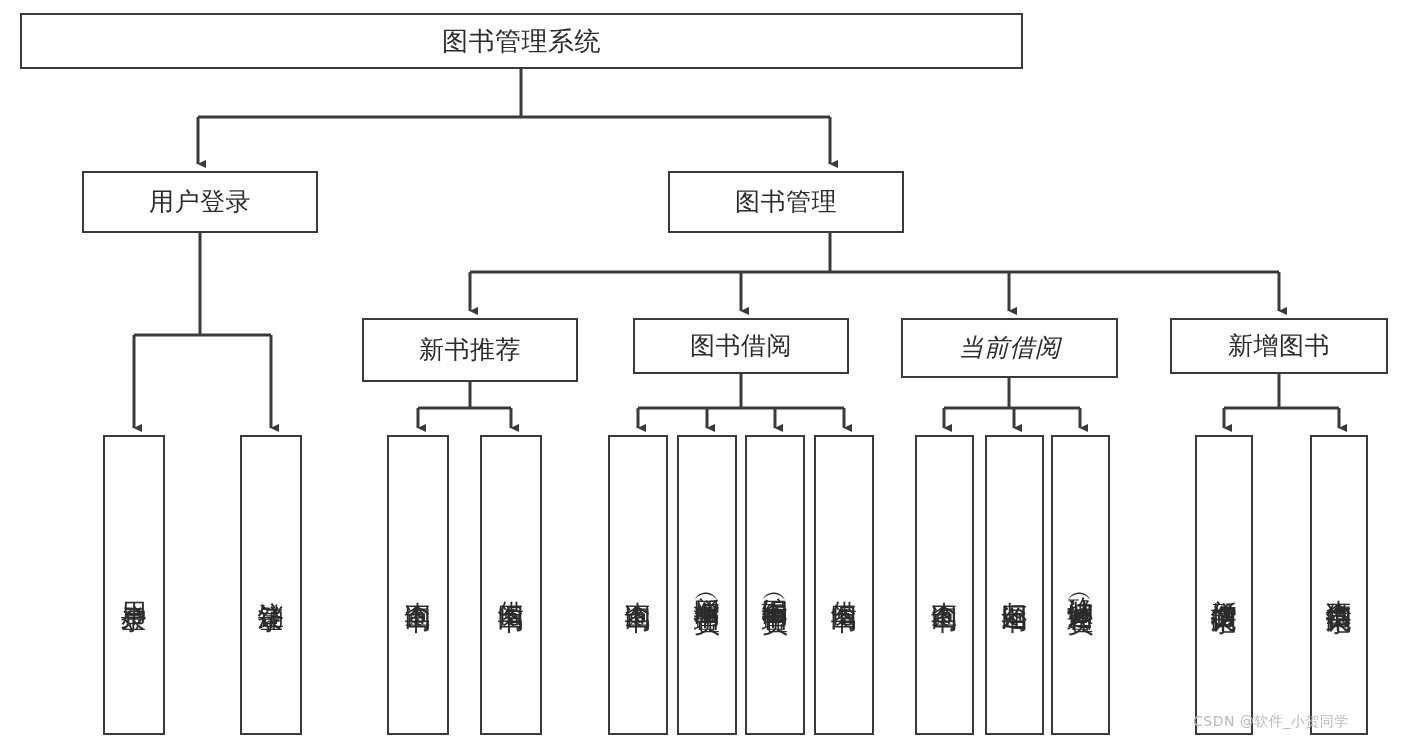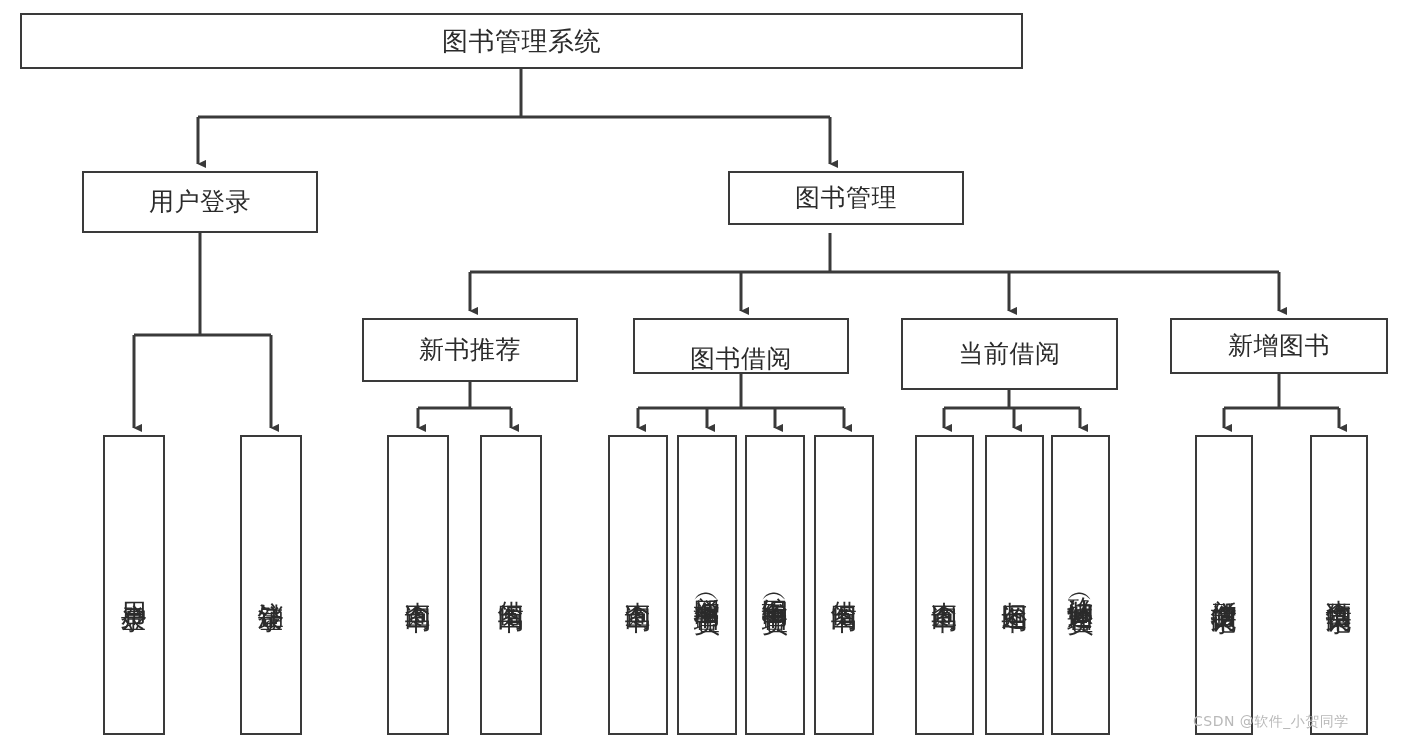--- a/index.html
+++ b/index.html
@@ -130,31 +130,31 @@
     </g>
   </svg>
 
   <div class="node h root" style="left:20px; top:13px; width:1003px; height:56px;">
     <span class="label">图书管理系统</span>
   </div>
 
   <div class="node h" style="left:82px; top:171px; width:236px; height:62px;">
     <span class="label">用户登录</span>
   </div>
-  <div class="node h" style="left:728px; top:171px; width:236px; height:54px;">
+  <div class="node h" style="left:668px; top:171px; width:236px; height:62px;">
     <span class="label">图书管理</span>
   </div>
 
   <div class="node h" style="left:362px; top:318px; width:216px; height:64px;">
     <span class="label">新书推荐</span>
   </div>
-  <div class="node h" style="left:633px; top:318px; width:216px; height:56px;align-items:flex-end;">
+  <div class="node h" style="left:633px; top:318px; width:216px; height:56px;">
     <span class="label">图书借阅</span>
   </div>
-  <div class="node h" style="left:901px; top:318px; width:217px; height:72px;">
+  <div class="node h" style="left:901px; top:318px; width:217px; height:60px;font-style:italic;">
     <span class="label">当前借阅</span>
   </div>
   <div class="node h" style="left:1170px; top:318px; width:218px; height:56px;">
     <span class="label">新增图书</span>
   </div>
 
   <div class="node v" style="left:103px; top:435px; width:62px; height:300px;">
     <span class="label">用户登录</span>
   </div>
   <div class="node v" style="left:240px; top:435px; width:62px; height:300px;">

